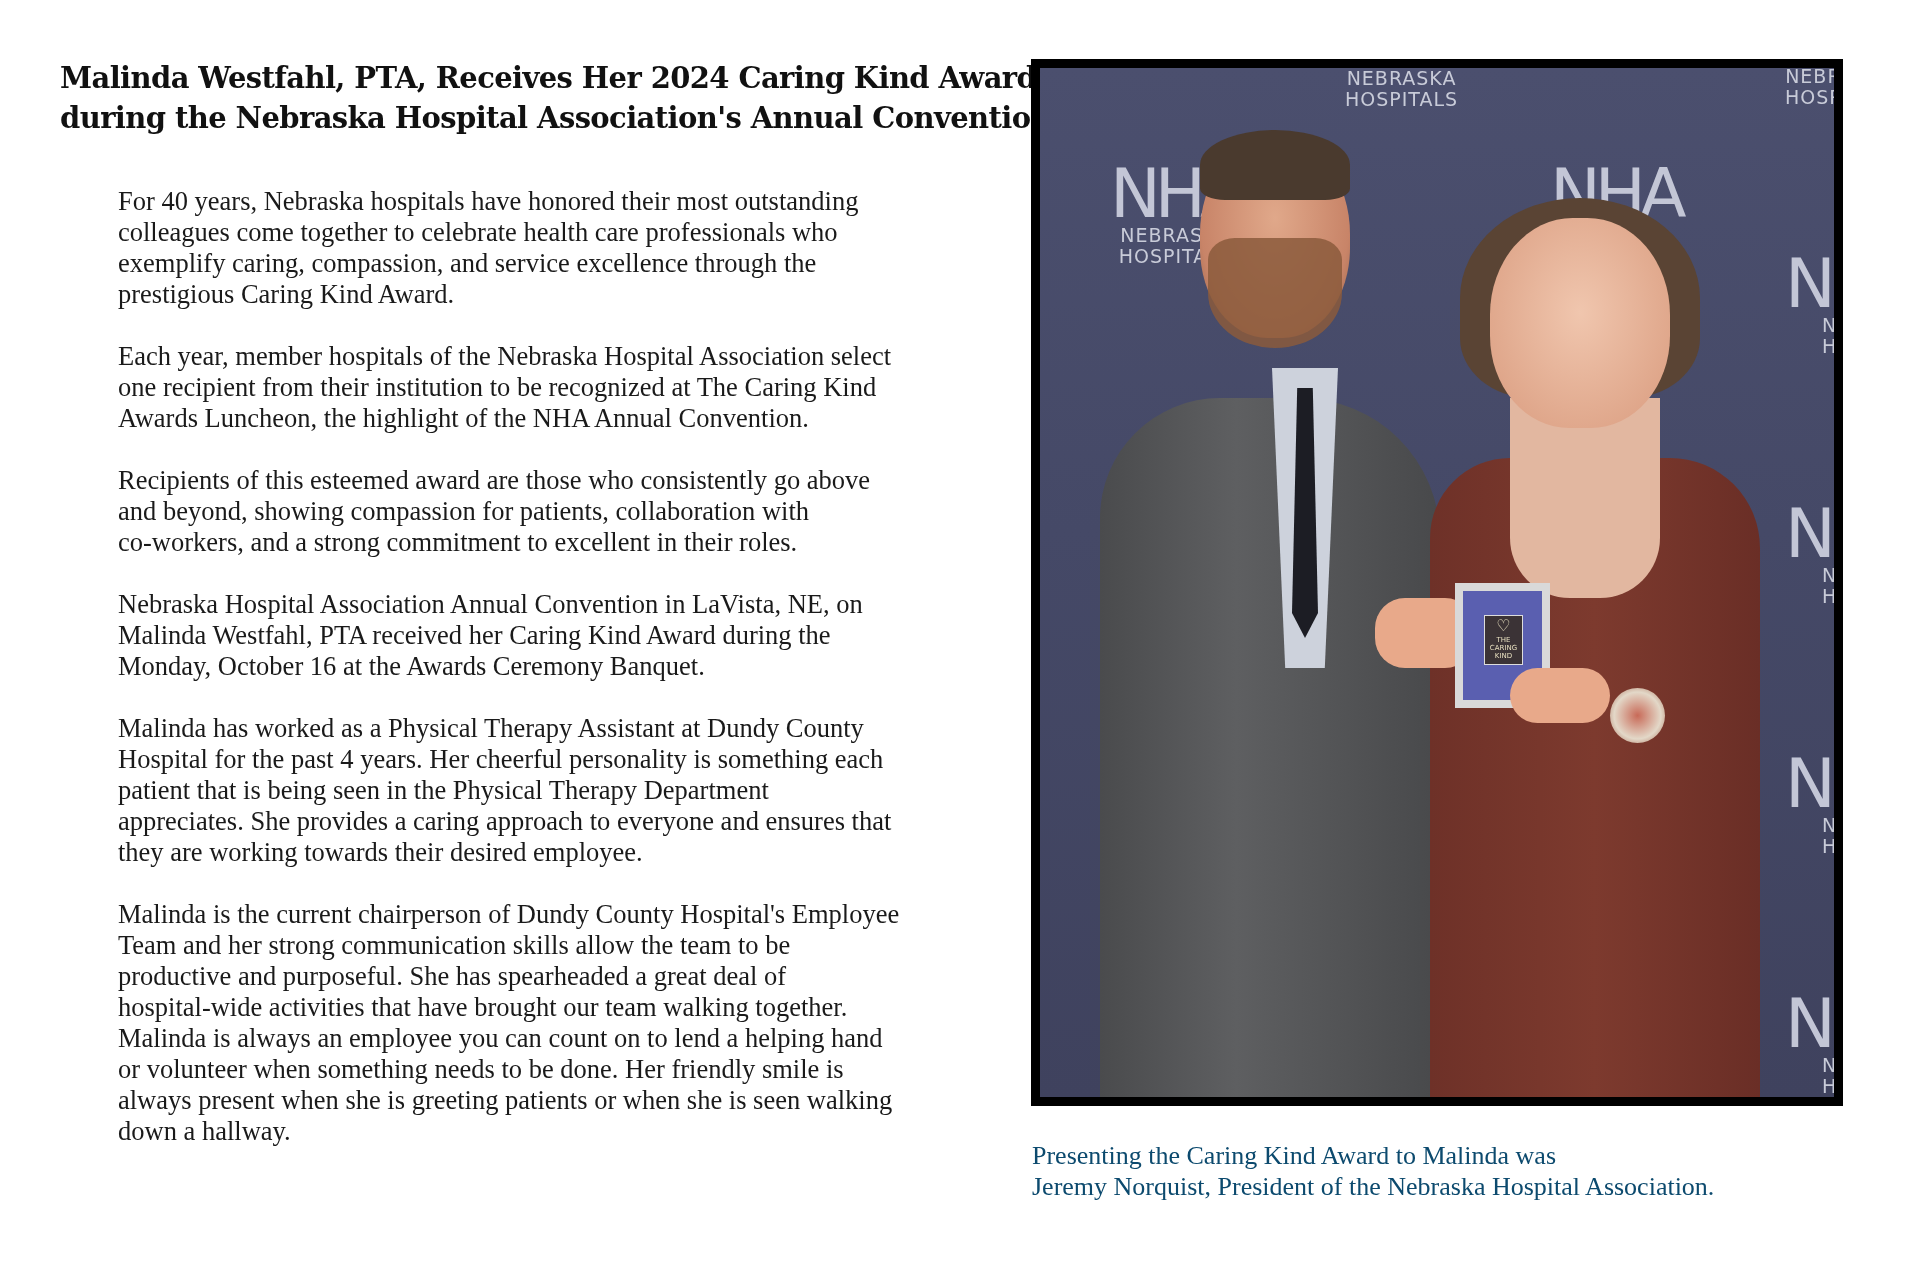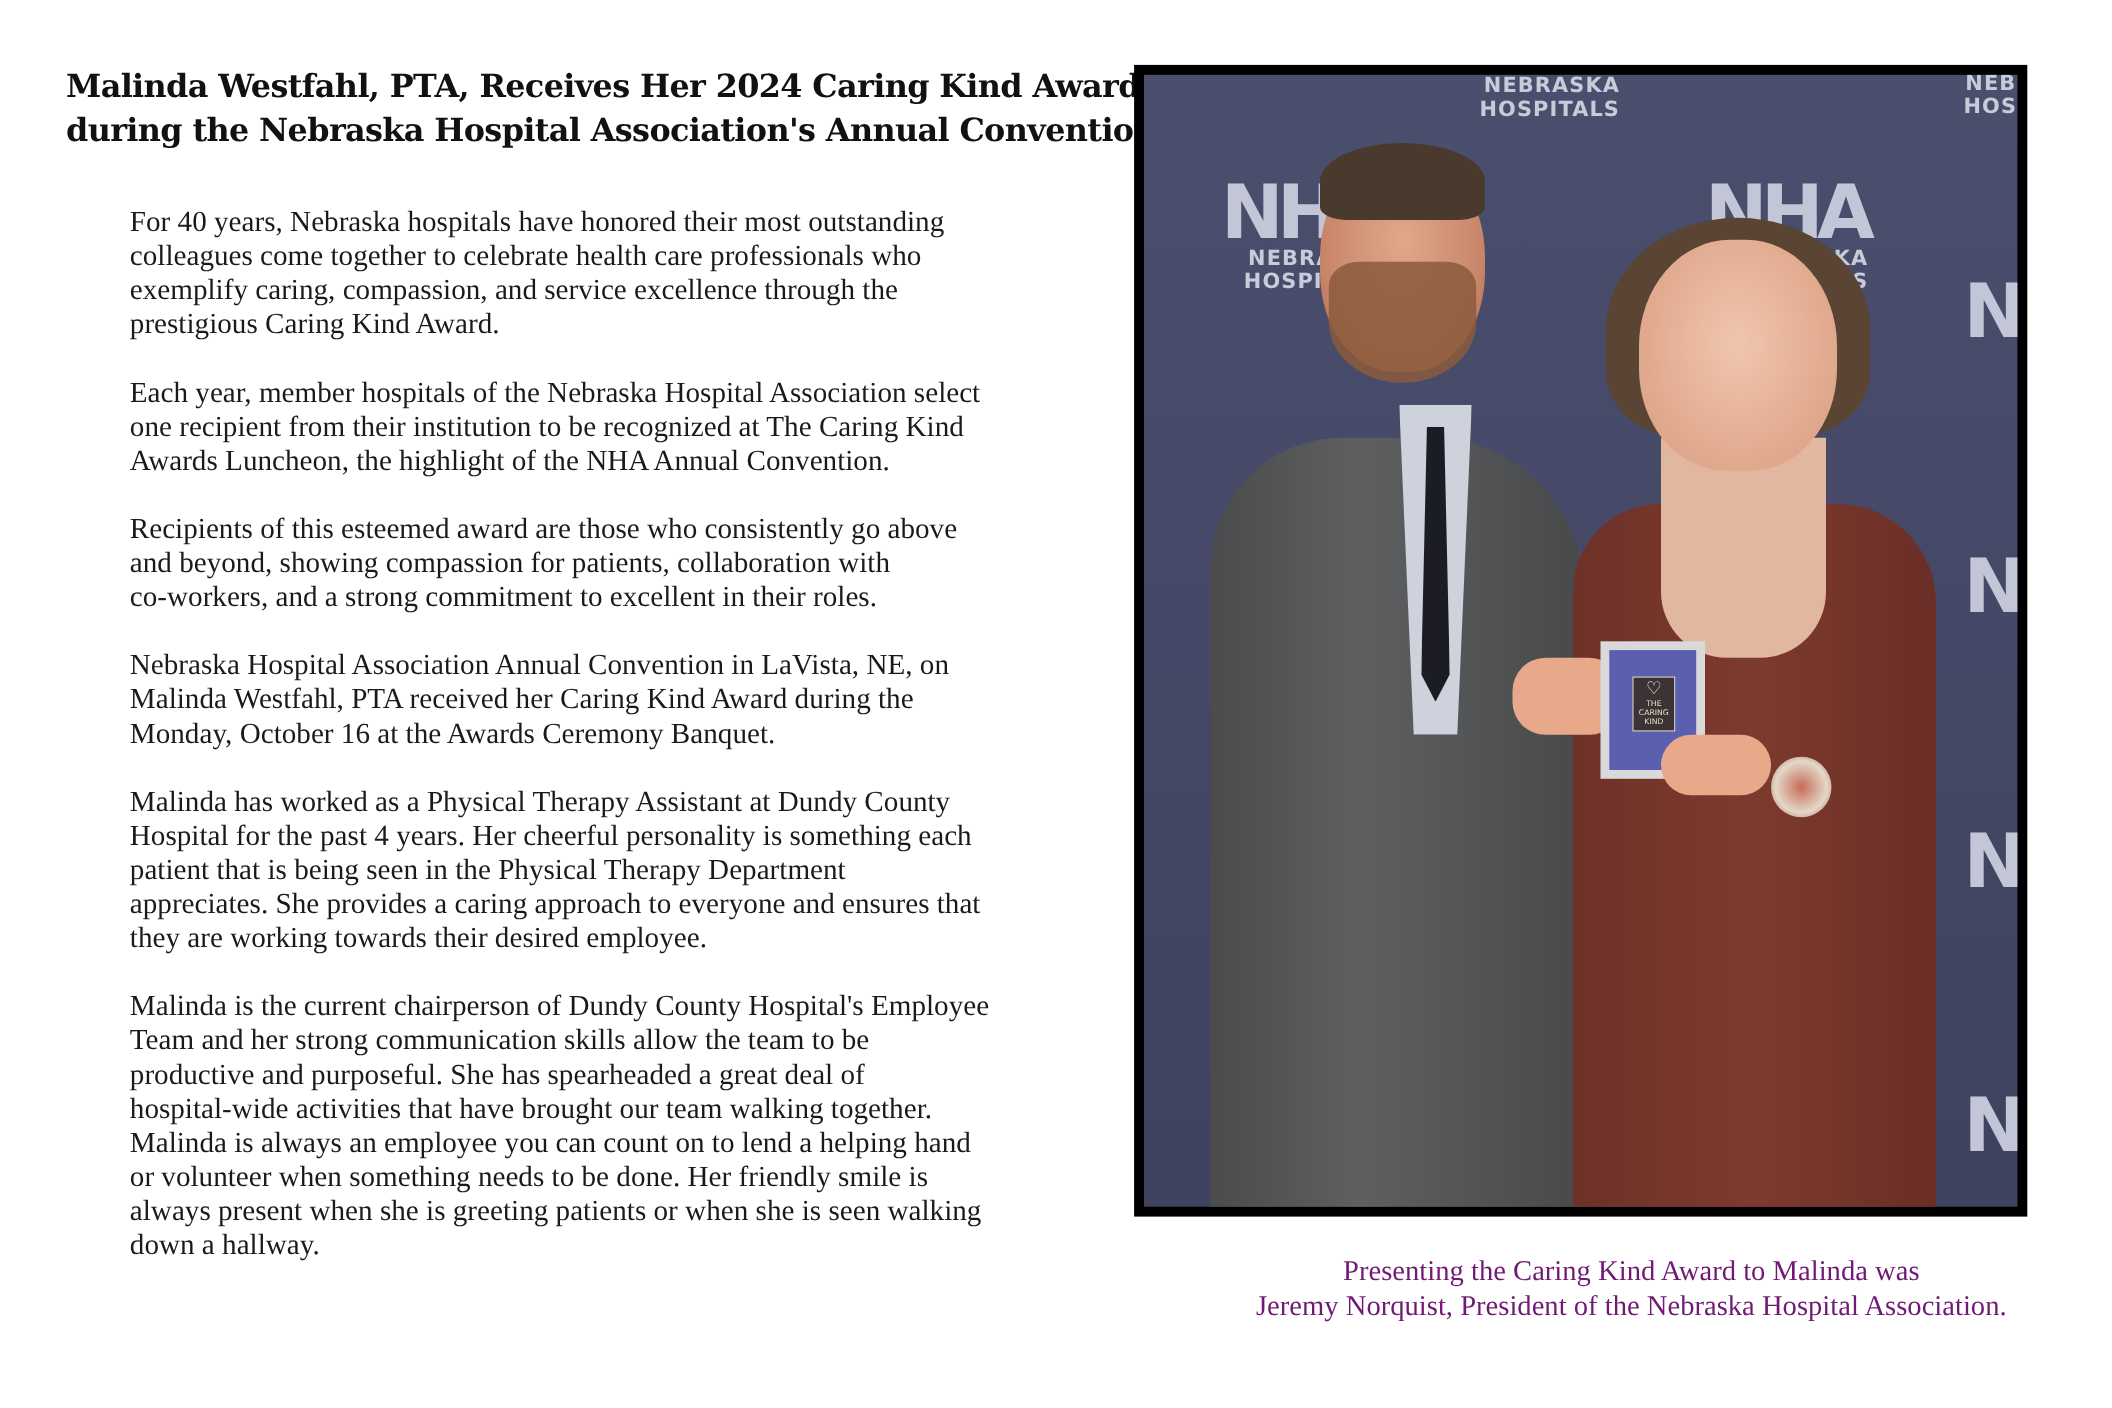--- a/index.html
+++ b/index.html
@@ -4,38 +4,38 @@
 <style>
   html, body { margin:0; padding:0; background:#ffffff; }
   body { width:1920px; height:1280px; position:relative; overflow:hidden; font-family:"DejaVu Serif", "Liberation Serif", serif; color:#1a1a1a; }
   .headline { position:absolute; left:60px; top:58px; width:960px; text-align:left; font-family:"DejaVu Serif", serif; font-weight:bold; font-size:29px; line-height:40px; color:#111; letter-spacing:-0.6px; }
   .headline div { white-space:nowrap; }
   .body { position:absolute; left:100px; top:186px; width:860px; font-family:"Liberation Serif", serif; font-size:26.5px; line-height:31px; color:#1a1a1a; }
   .para { margin:0 0 31px 0; }
   .line { white-space:nowrap; display:block;margin-left:18px; }
   .photo-frame { position:absolute; left:1031px; top:59px; width:812px; height:1047px; background:#000; box-sizing:border-box; padding:9px 9px 9px 9px; }
   .photo { position:relative; width:100%; height:100%; overflow:hidden; background:linear-gradient(180deg,#4b4f6e 0%,#454967 45%,#3f425e 100%); }
-  .logo { position:absolute; color:#c9ccd9; font-family:"DejaVu Sans", sans-serif; font-weight:bold; text-align:right; }
+  .logo { position:absolute; color:#c9ccd9; font-family:"DejaVu Sans", sans-serif; font-weight:normal; text-align:center; }
   .logo .nha { font-size:68px; line-height:62px; letter-spacing:-6px; color:#c3c6d6; }
   .logo .sub { font-size:19px; line-height:21px; letter-spacing:1px; color:#c8cbd8; }
   .man-suit { position:absolute; left:60px; top:330px; width:340px; height:760px; background:linear-gradient(90deg,#4a4b4d 0%,#5e5f61 40%,#48494b 100%); border-radius:120px 140px 0 0; }
   .man-shirt { position:absolute; left:232px; top:300px; width:66px; height:300px; background:#cdd2dc; clip-path:polygon(0 0,100% 0,80% 100%,20% 100%); }
   .man-tie { position:absolute; left:252px; top:320px; width:26px; height:250px; background:#1c1d24; clip-path:polygon(20% 0,80% 0,100% 90%,50% 100%,0 90%); }
   .man-head { position:absolute; left:160px; top:70px; width:150px; height:200px; background:radial-gradient(ellipse at 50% 40%,#e0a88a 0%,#c88468 70%,#8a5a40 100%); border-radius:48% 48% 45% 45%; }
   .man-hair { position:absolute; left:160px; top:62px; width:150px; height:70px; background:#4a3a2e; border-radius:60% 60% 20% 20%; }
   .man-beard { position:absolute; left:168px; top:170px; width:134px; height:110px; background:#8b5a3c; border-radius:20% 20% 50% 50%; opacity:.85; }
   .woman-dress { position:absolute; left:390px; top:390px; width:330px; height:700px; background:linear-gradient(90deg,#6e3128 0%,#7d3a2e 50%,#6a2e26 100%); border-radius:80px 90px 0 0; }
   .woman-neck { position:absolute; left:470px; top:330px; width:150px; height:200px; background:#e2b7a0; border-radius:0 0 60px 60px; }
   .woman-head { position:absolute; left:450px; top:150px; width:180px; height:210px; background:radial-gradient(ellipse at 50% 45%,#f0c6ae 0%,#dea488 80%); border-radius:46% 46% 44% 44%; }
   .woman-hair { position:absolute; left:420px; top:130px; width:240px; height:200px; background:#5a4434; border-radius:50% 50% 30% 30%; }
   .plaque { position:absolute; left:415px; top:515px; width:95px; height:125px; background:#d9d9d9; padding:8px; box-sizing:border-box; }
   .plaque-inner { width:100%; height:100%; background:#5a5fb0; position:relative; }
   .plaque-badge { position:absolute; left:26%; top:22%; width:48%; height:44%; background:#3b3336; border:1px solid #ddd; color:#e8e0c0; font-family:"DejaVu Sans", sans-serif; font-size:7px; text-align:center; }
   .hand { position:absolute; background:#e8a98a; border-radius:30px; }
-  .caption { position:absolute; left:1077px; top:1140px; width:812px; text-align:center; font-family:"Liberation Serif", serif; font-size:26px; line-height:31px; color:#701a75; }
+  .caption { position:absolute; left:1032px; top:1140px; width:812px; font-family:"Liberation Serif", serif; font-size:26px; line-height:31px; color:#0c4a6e; }
   .caption div { white-space:nowrap; }
 </style>
 </head>
 <body>
 
 <div class="headline">
   <div>Malinda Westfahl, PTA, Receives Her 2024 Caring Kind Award</div>
   <div>during the Nebraska Hospital Association's Annual Convention.</div>
 </div>
 

